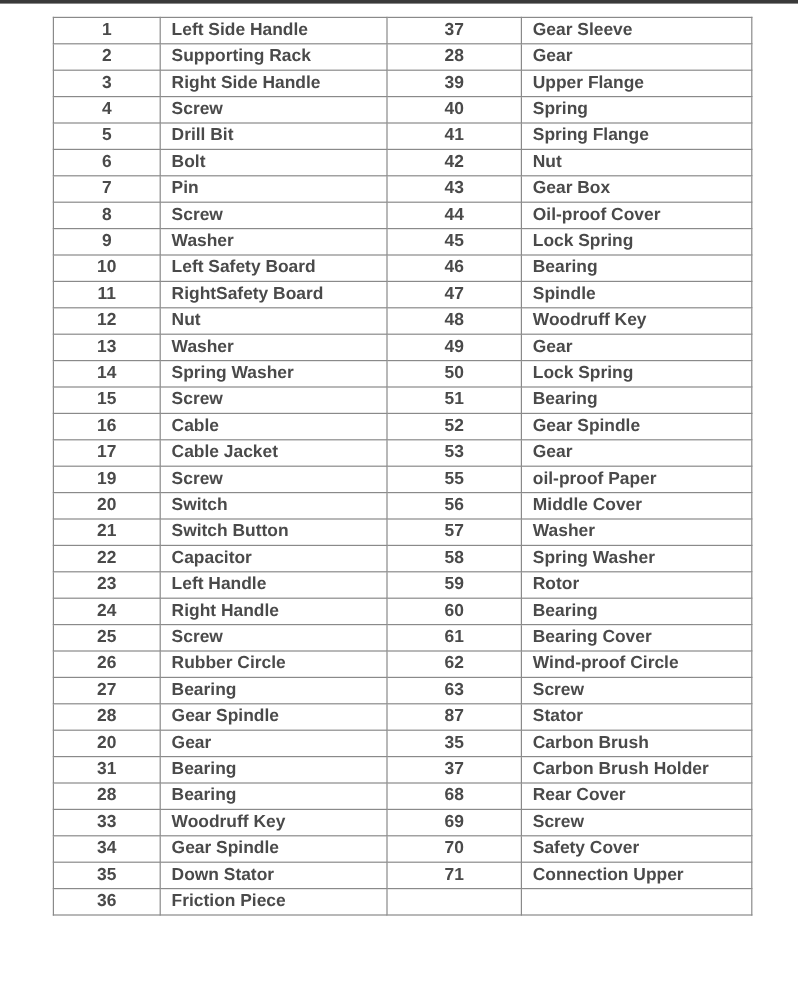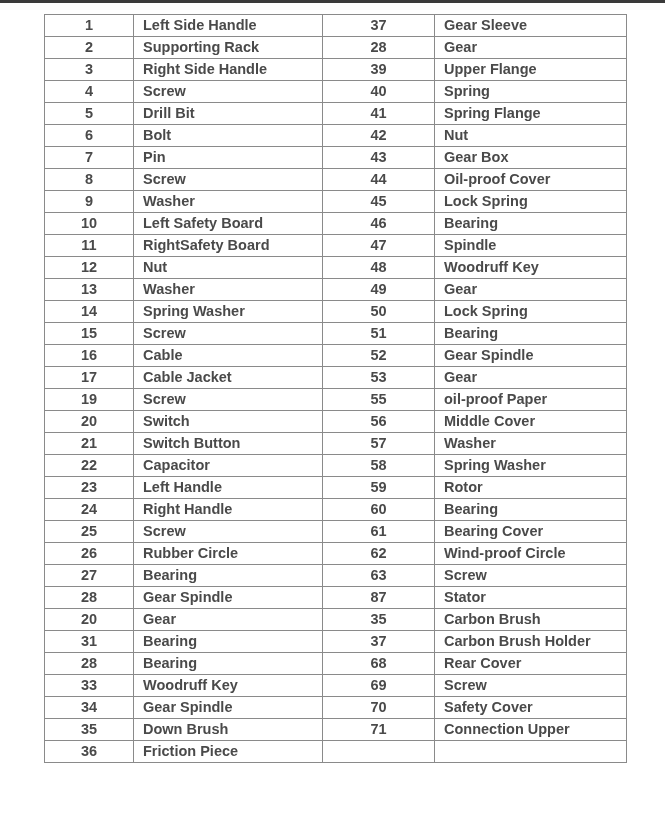--- a/index.html
+++ b/index.html
@@ -222,21 +222,21 @@
         <td class="name">Screw</td>
       </tr>
       <tr>
         <td class="num">34</td>
         <td class="name">Gear Spindle</td>
         <td class="num">70</td>
         <td class="name">Safety Cover</td>
       </tr>
       <tr>
         <td class="num">35</td>
-        <td class="name">Down Brush</td>
+        <td class="name">Down Stator</td>
         <td class="num">71</td>
         <td class="name">Connection Upper</td>
       </tr>
       <tr>
         <td class="num">36</td>
         <td class="name">Friction Piece</td>
         <td class="num"></td>
         <td class="name"></td>
       </tr>
     </tbody>

